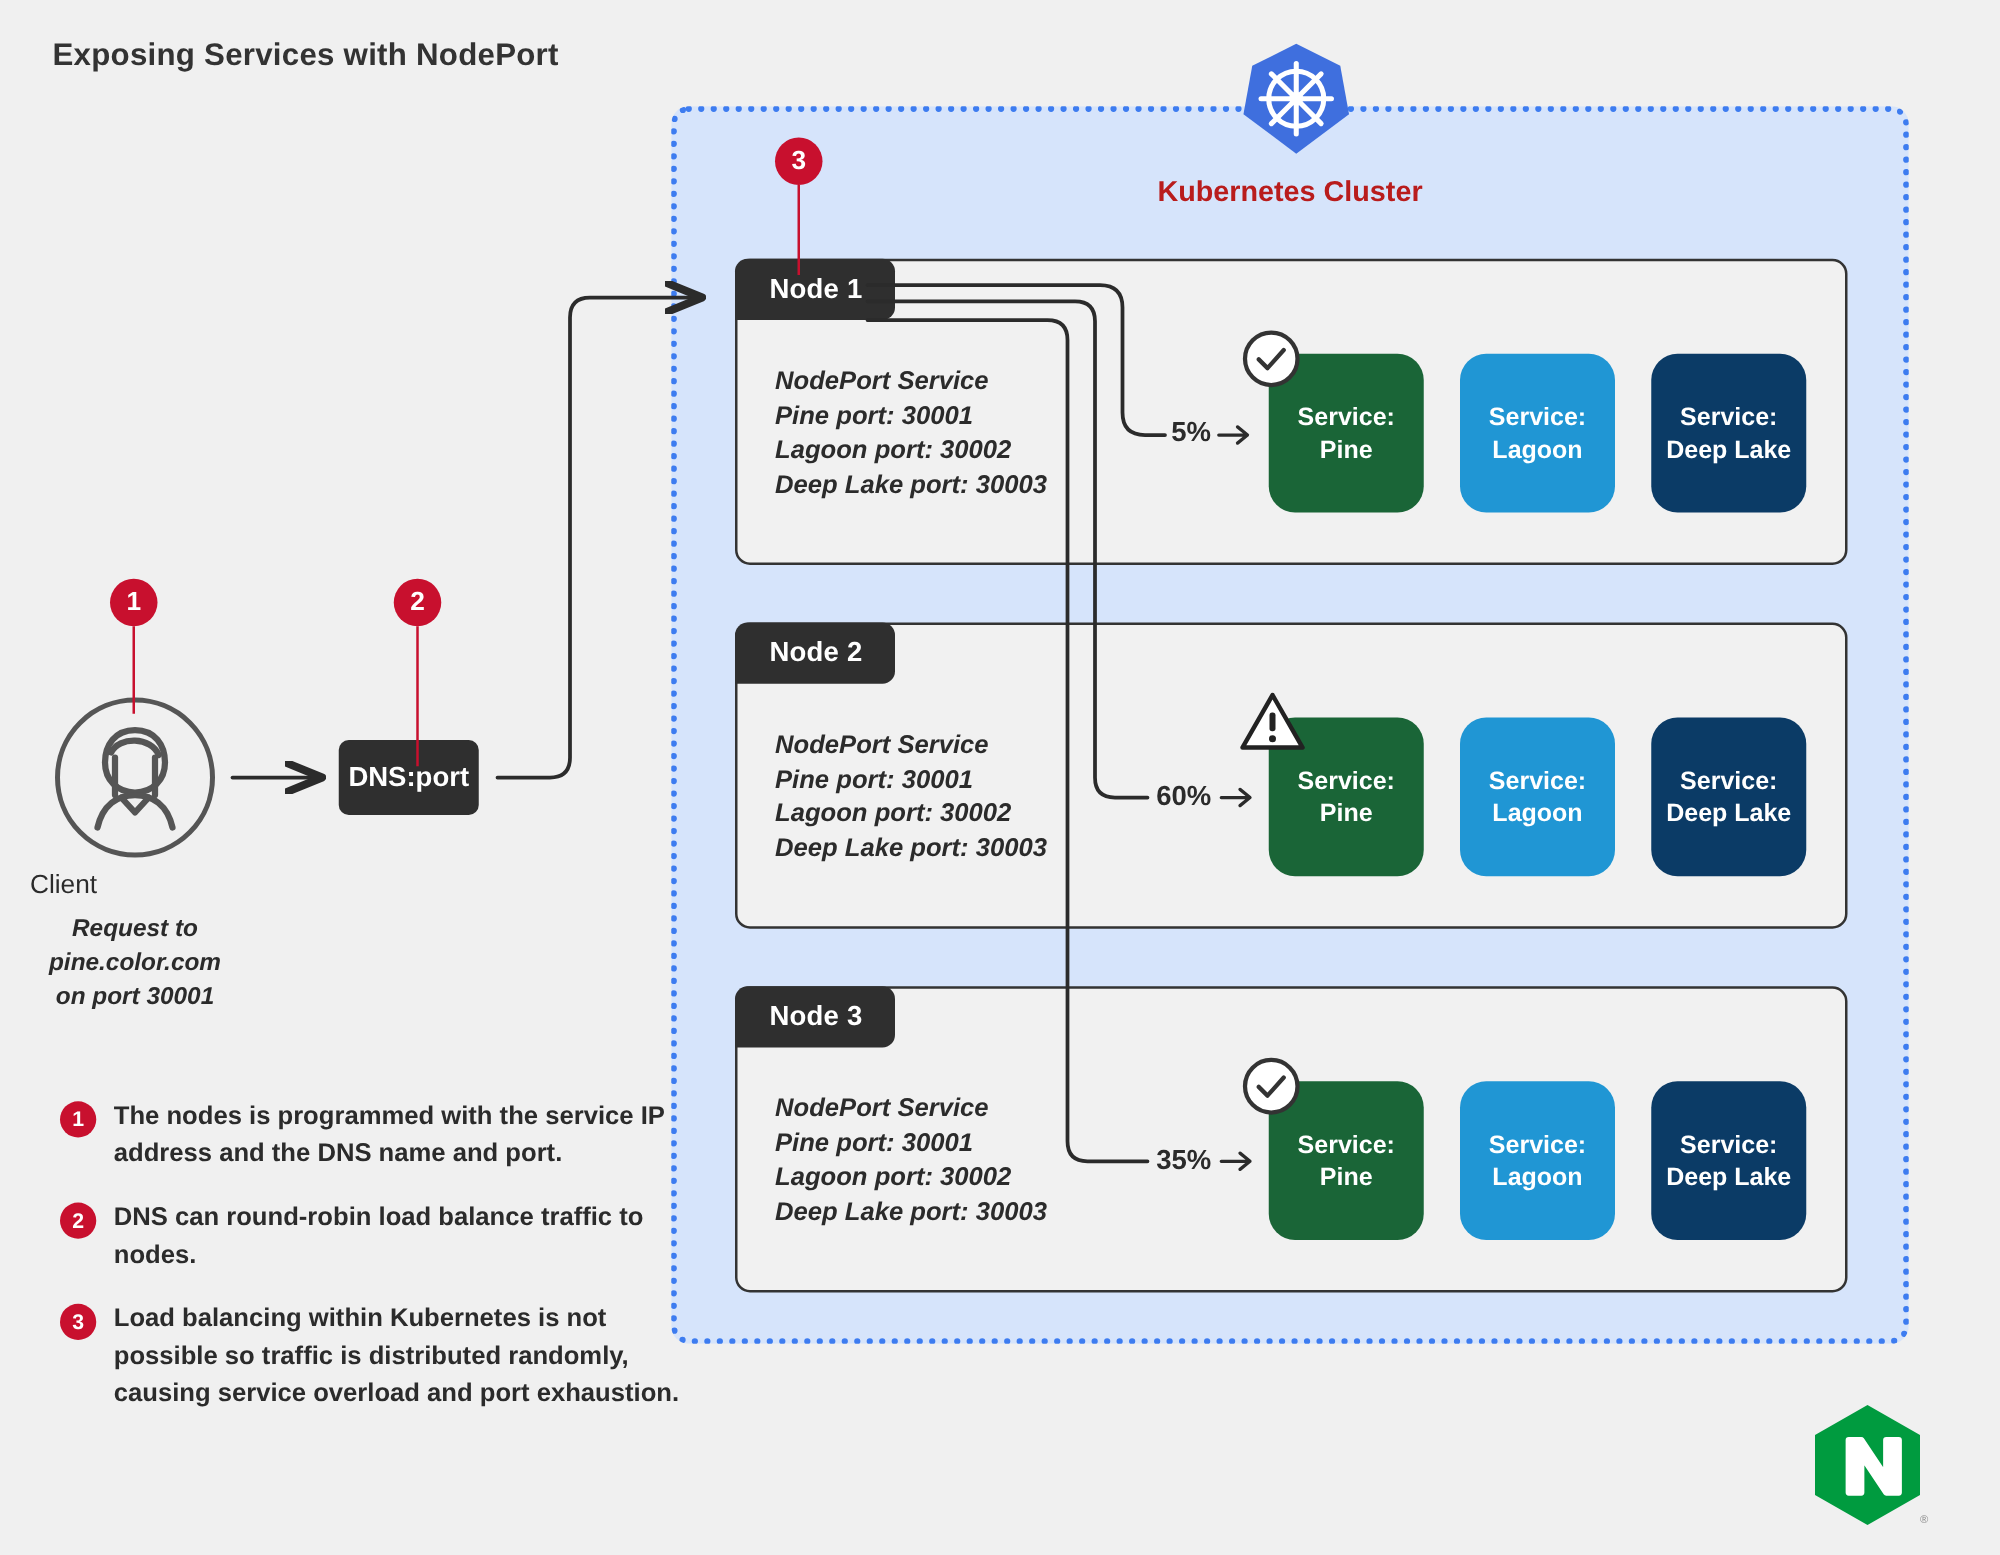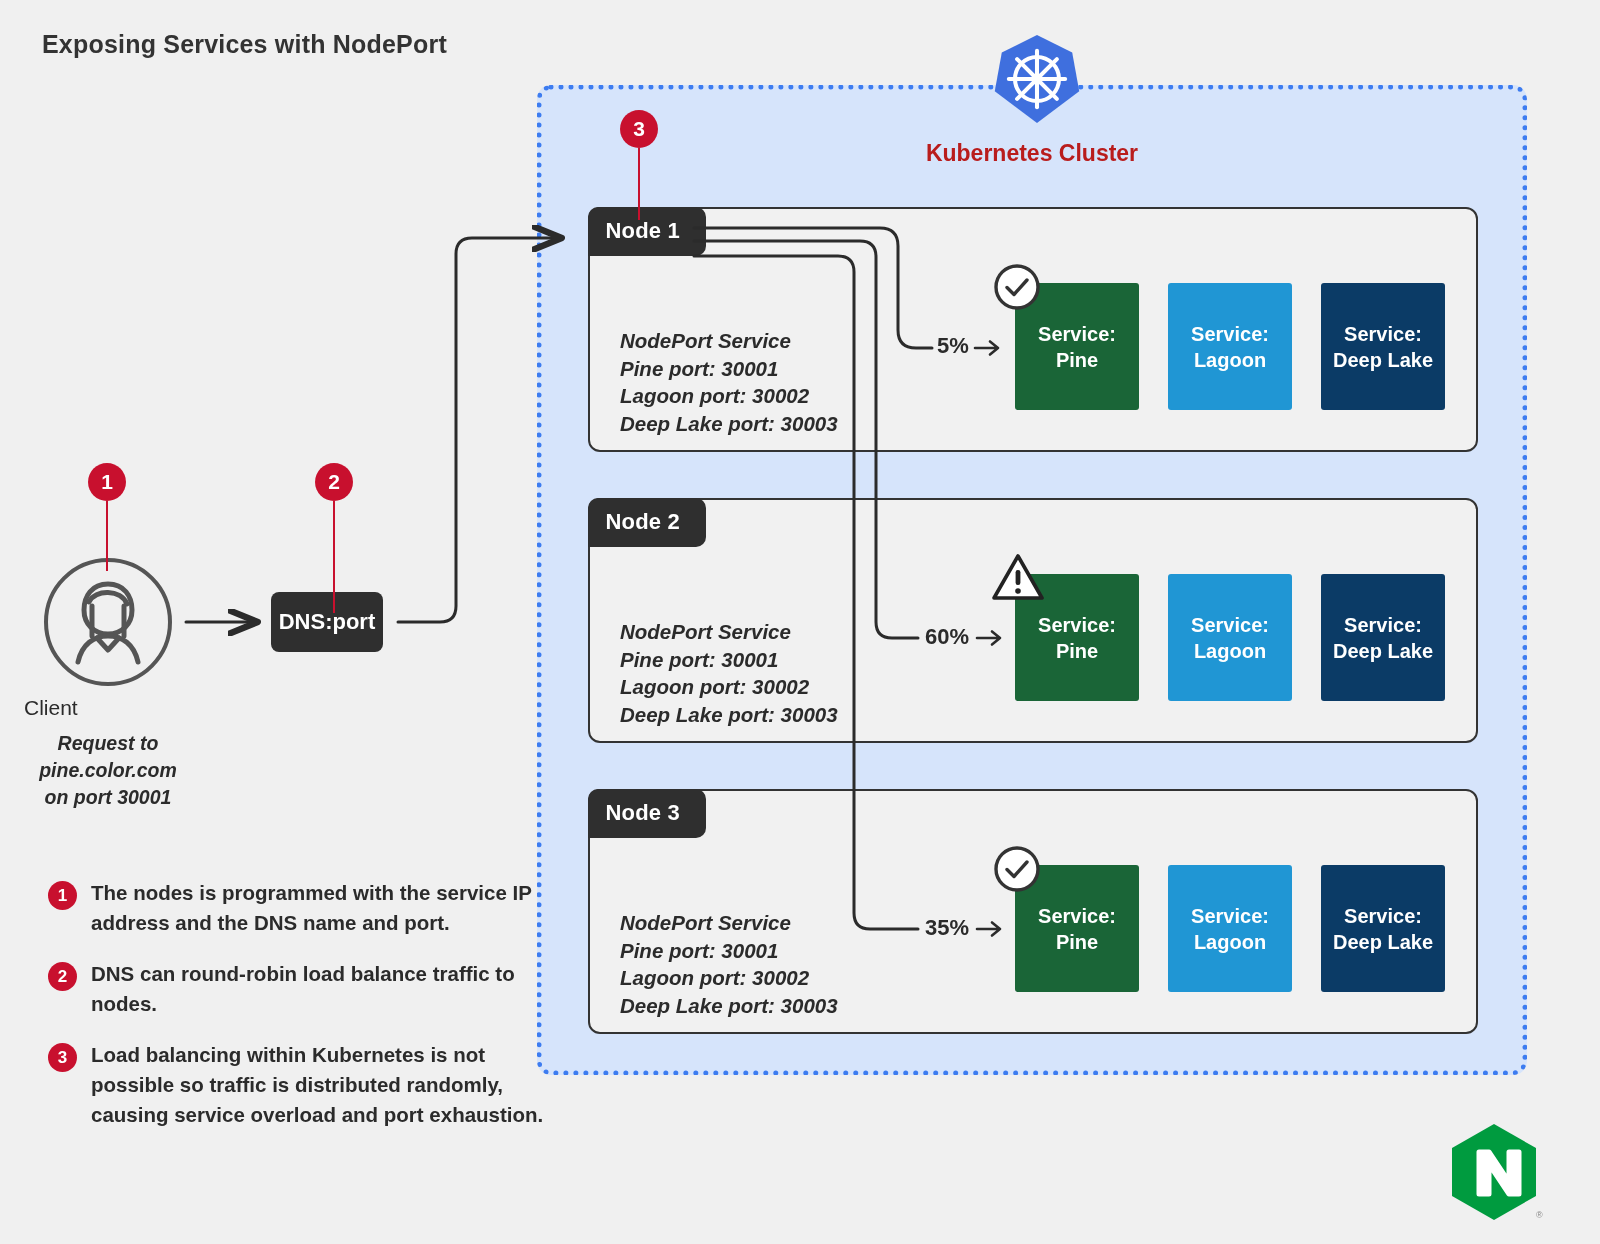--- a/index.html
+++ b/index.html
@@ -43,36 +43,35 @@
     box-sizing:border-box;
   }
   #node1{top:207px;}
   #node2{top:498px;}
   #node3{top:789px;}
 
   .node-tag{
     position:absolute;left:-2.5px;top:-2.5px;
     background:#2f2f2f;color:#fff;
     border-radius:10px 10px 10px 0;
-    padding:11px 26px 12px 18px;
+    padding:11px 26px 12px 28px;
     font-size:22px;font-weight:bold;
     letter-spacing:.2px;
   }
   .node-body{
     position:absolute;left:30px;top:82px;
     font-style:italic;font-size:20.5px;
     line-height:27.5px;font-weight:600;color:#2b2b2b;
     white-space:pre-line;
-    margin-top:36px;
   }
 
   
   .svc{
     position:absolute;width:124px;height:127px;
-    border-radius:3px;
+    border-radius:21px;
     color:#fff;font-size:20px;font-weight:600;
     display:flex;align-items:center;justify-content:center;
     text-align:center;line-height:26px;
     white-space:pre-line;
   }
   .svc-pine  {left:1015px;background:#1a6537;}
   .svc-lagoon{left:1168px;background:#2096d4;}
   .svc-deep  {left:1321px;background:#0b3b66;}
   #n1 .svc{top:283px;} #n2 .svc{top:574px;} #n3 .svc{top:865px;}
 

